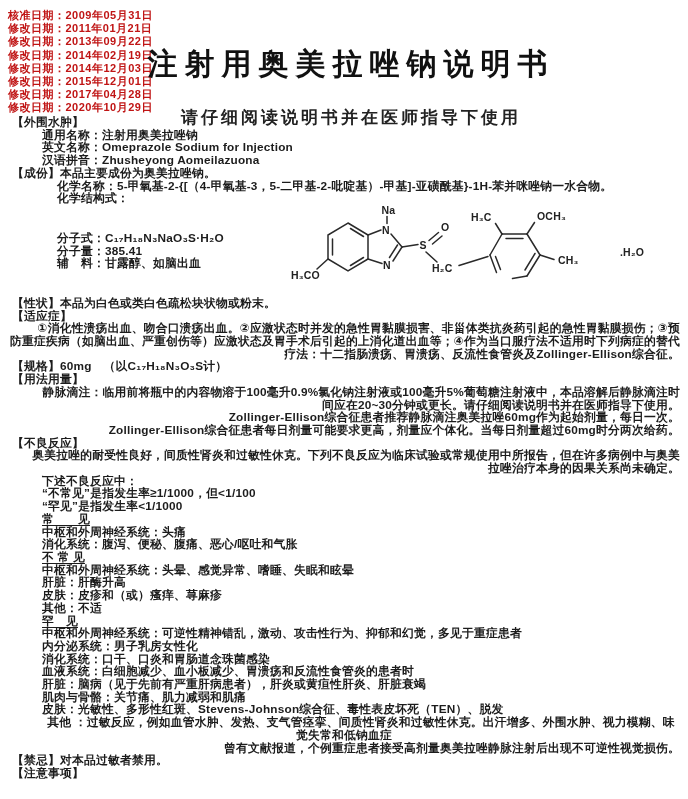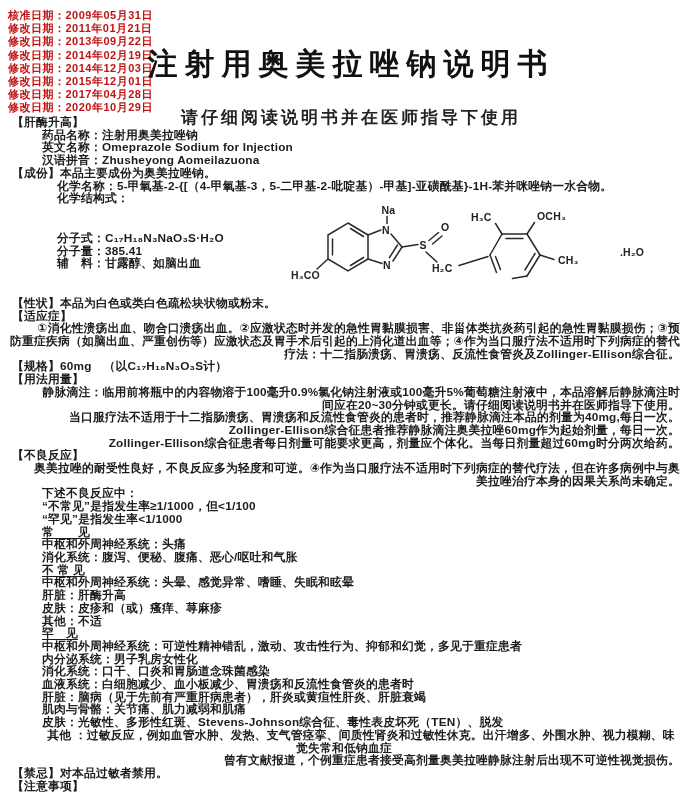--- a/index.html
+++ b/index.html
@@ -71,22 +71,22 @@
     <div class="title-wrap">
       <div class="doc-title">注射用奥美拉唑钠说明书</div>
       <div class="doc-subtitle">请仔细阅读说明书并在医师指导下使用</div>
     </div>
   </div>
 
   <div class="doc-body">
 
     <div>
 
-    <div class="line h">【肝酶升高】</div>
-        <div class="line ind2">药品名称：注射用奥美拉唑钠</div>
+    <div class="line h">【外围水肿】</div>
+        <div class="line ind2">通用名称：注射用奥美拉唑钠</div>
         <div class="line ind2">英文名称：Omeprazole Sodium for Injection</div>
         <div class="line ind2">汉语拼音：Zhusheyong  Aomeilazuona</div>
         <div class="line h">【成份】本品主要成份为奥美拉唑钠。</div>
         <div class="line ind3">化学名称：5-甲氧基-2-{[（4-甲氧基-3，5-二甲基-2-吡啶基）-甲基]-亚磺酰基}-1H-苯并咪唑钠一水合物。</div>
         <div class="line ind3">化学结构式：</div>
       </div>
 
     <div class="structure-row">
       <div class="mol-lines">
 
@@ -151,25 +151,24 @@
     </div>
 
     <div>
 
     <div class="line h">【性状】本品为白色或类白色疏松块状物或粉末。</div>
         <div class="line h">【适应症】</div>
         <div class="line p">①消化性溃疡出血、吻合口溃疡出血。②应激状态时并发的急性胃黏膜损害、非甾体类抗炎药引起的急性胃黏膜损伤；③预防重症疾病（如脑出血、严重创伤等）应激状态及胃手术后引起的上消化道出血等；④作为当口服疗法不适用时下列病症的替代疗法：十二指肠溃疡、胃溃疡、反流性食管炎及Zollinger-Ellison综合征。</div>
         <div class="line h">【规格】60mg　（以C₁₇H₁₈N₃O₃S计）</div>
         <div class="line h">【用法用量】</div>
         <div class="line p">静脉滴注：临用前将瓶中的内容物溶于100毫升0.9%氯化钠注射液或100毫升5%葡萄糖注射液中，本品溶解后静脉滴注时间应在20~30分钟或更长。请仔细阅读说明书并在医师指导下使用。</div>
-        <div class="line p">当口服疗法不适用于十二指肠溃疡、胃溃疡和反流性食管炎的患者时，推荐静脉滴注本品的剂量为40mg,每日一次。</div>
         <div class="line p">Zollinger-Ellison综合征患者推荐静脉滴注奥美拉唑60mg作为起始剂量，每日一次。</div>
         <div class="line p">Zollinger-Ellison综合征患者每日剂量可能要求更高，剂量应个体化。当每日剂量超过60mg时分两次给药。</div>
         <div class="line h">【不良反应】</div>
-        <div class="line p">奥美拉唑的耐受性良好，不良反应多为轻度和可逆。④作为当口服疗法不适用时下列病症的替代疗法，但在许多病例中与奥美拉唑治疗本身的因果关系尚未确定。</div>
+        <div class="line p">奥美拉唑的耐受性良好，间质性肾炎和过敏性休克。下列不良反应为临床试验或常规使用中所报告，但在许多病例中与奥美拉唑治疗本身的因果关系尚未确定。</div>
         <div class="line ind2">下述不良反应中：</div>
         <div class="line ind2">“不常见”是指发生率≥1/1000，但&lt;1/100</div>
         <div class="line ind2">“罕见”是指发生率&lt;1/1000</div>
         <div class="line ind2 u">常　　见</div>
         <div class="line ind2">中枢和外周神经系统：头痛</div>
         <div class="line ind2">消化系统：腹泻、便秘、腹痛、恶心/呕吐和气胀</div>
         <div class="line ind2 u">不 常 见</div>
         <div class="line ind2">中枢和外周神经系统：头晕、感觉异常、嗜睡、失眠和眩晕</div>
         <div class="line ind2">肝脏：肝酶升高</div>
         <div class="line ind2">皮肤：皮疹和（或）瘙痒、荨麻疹</div>

